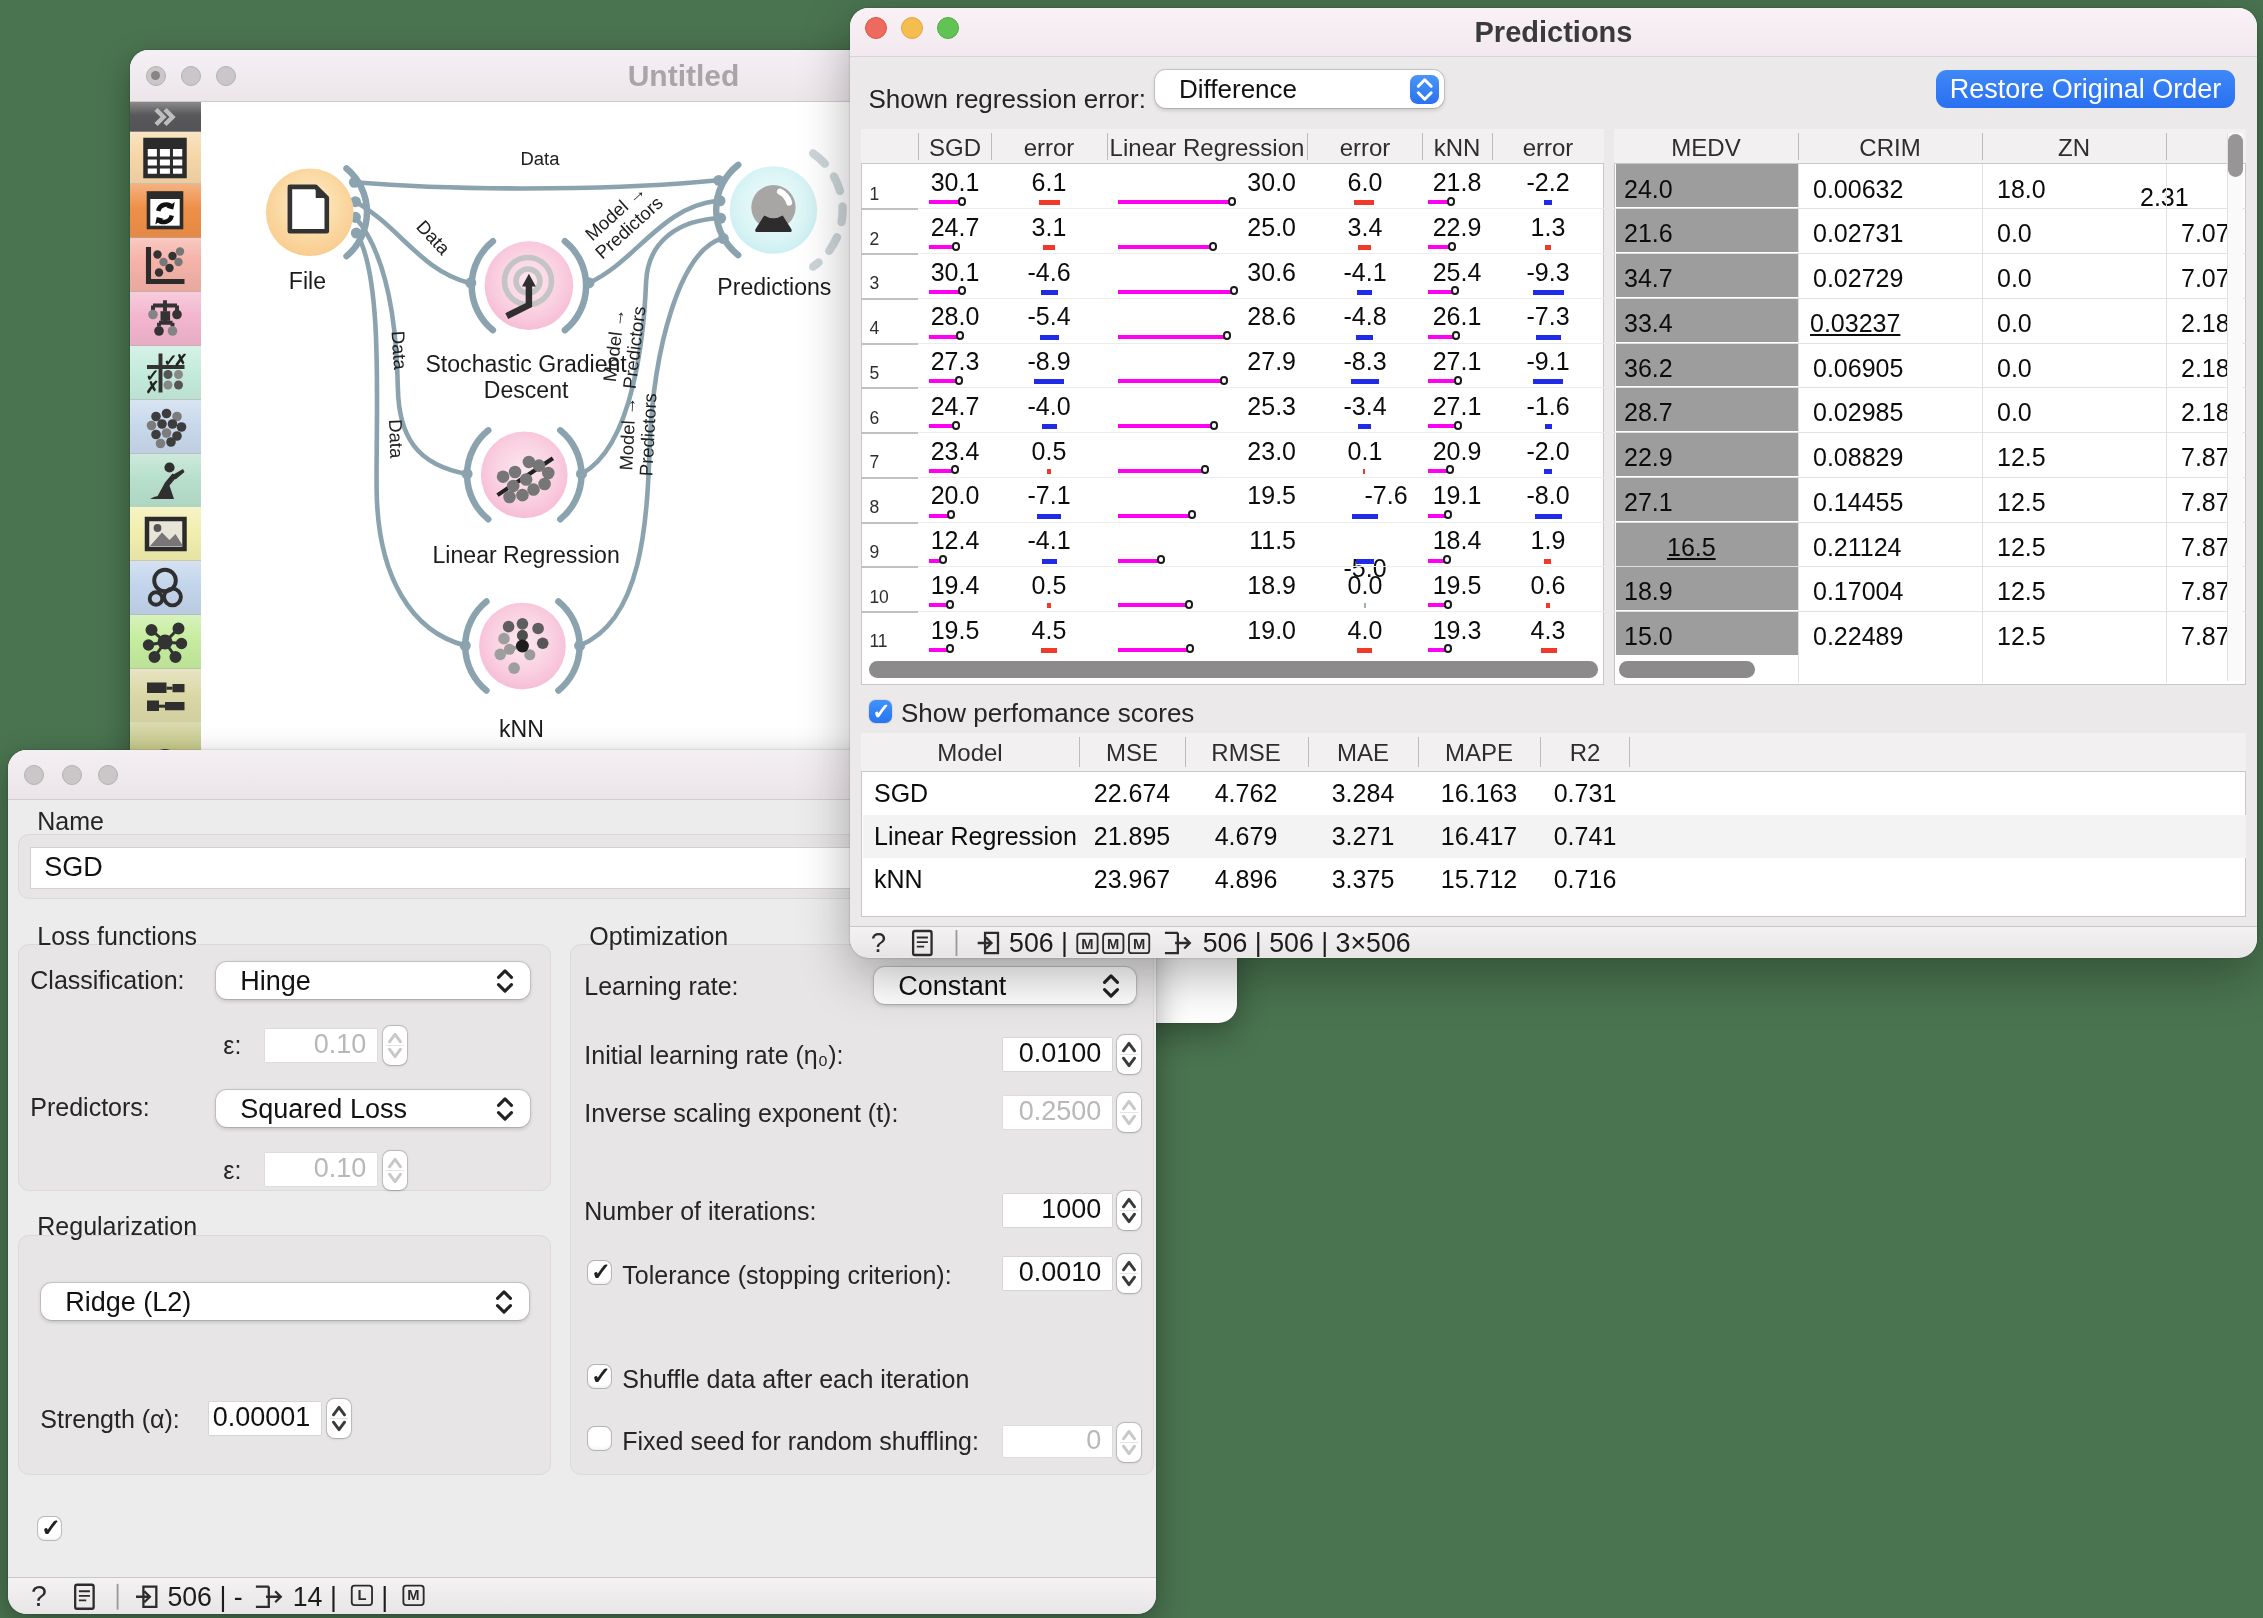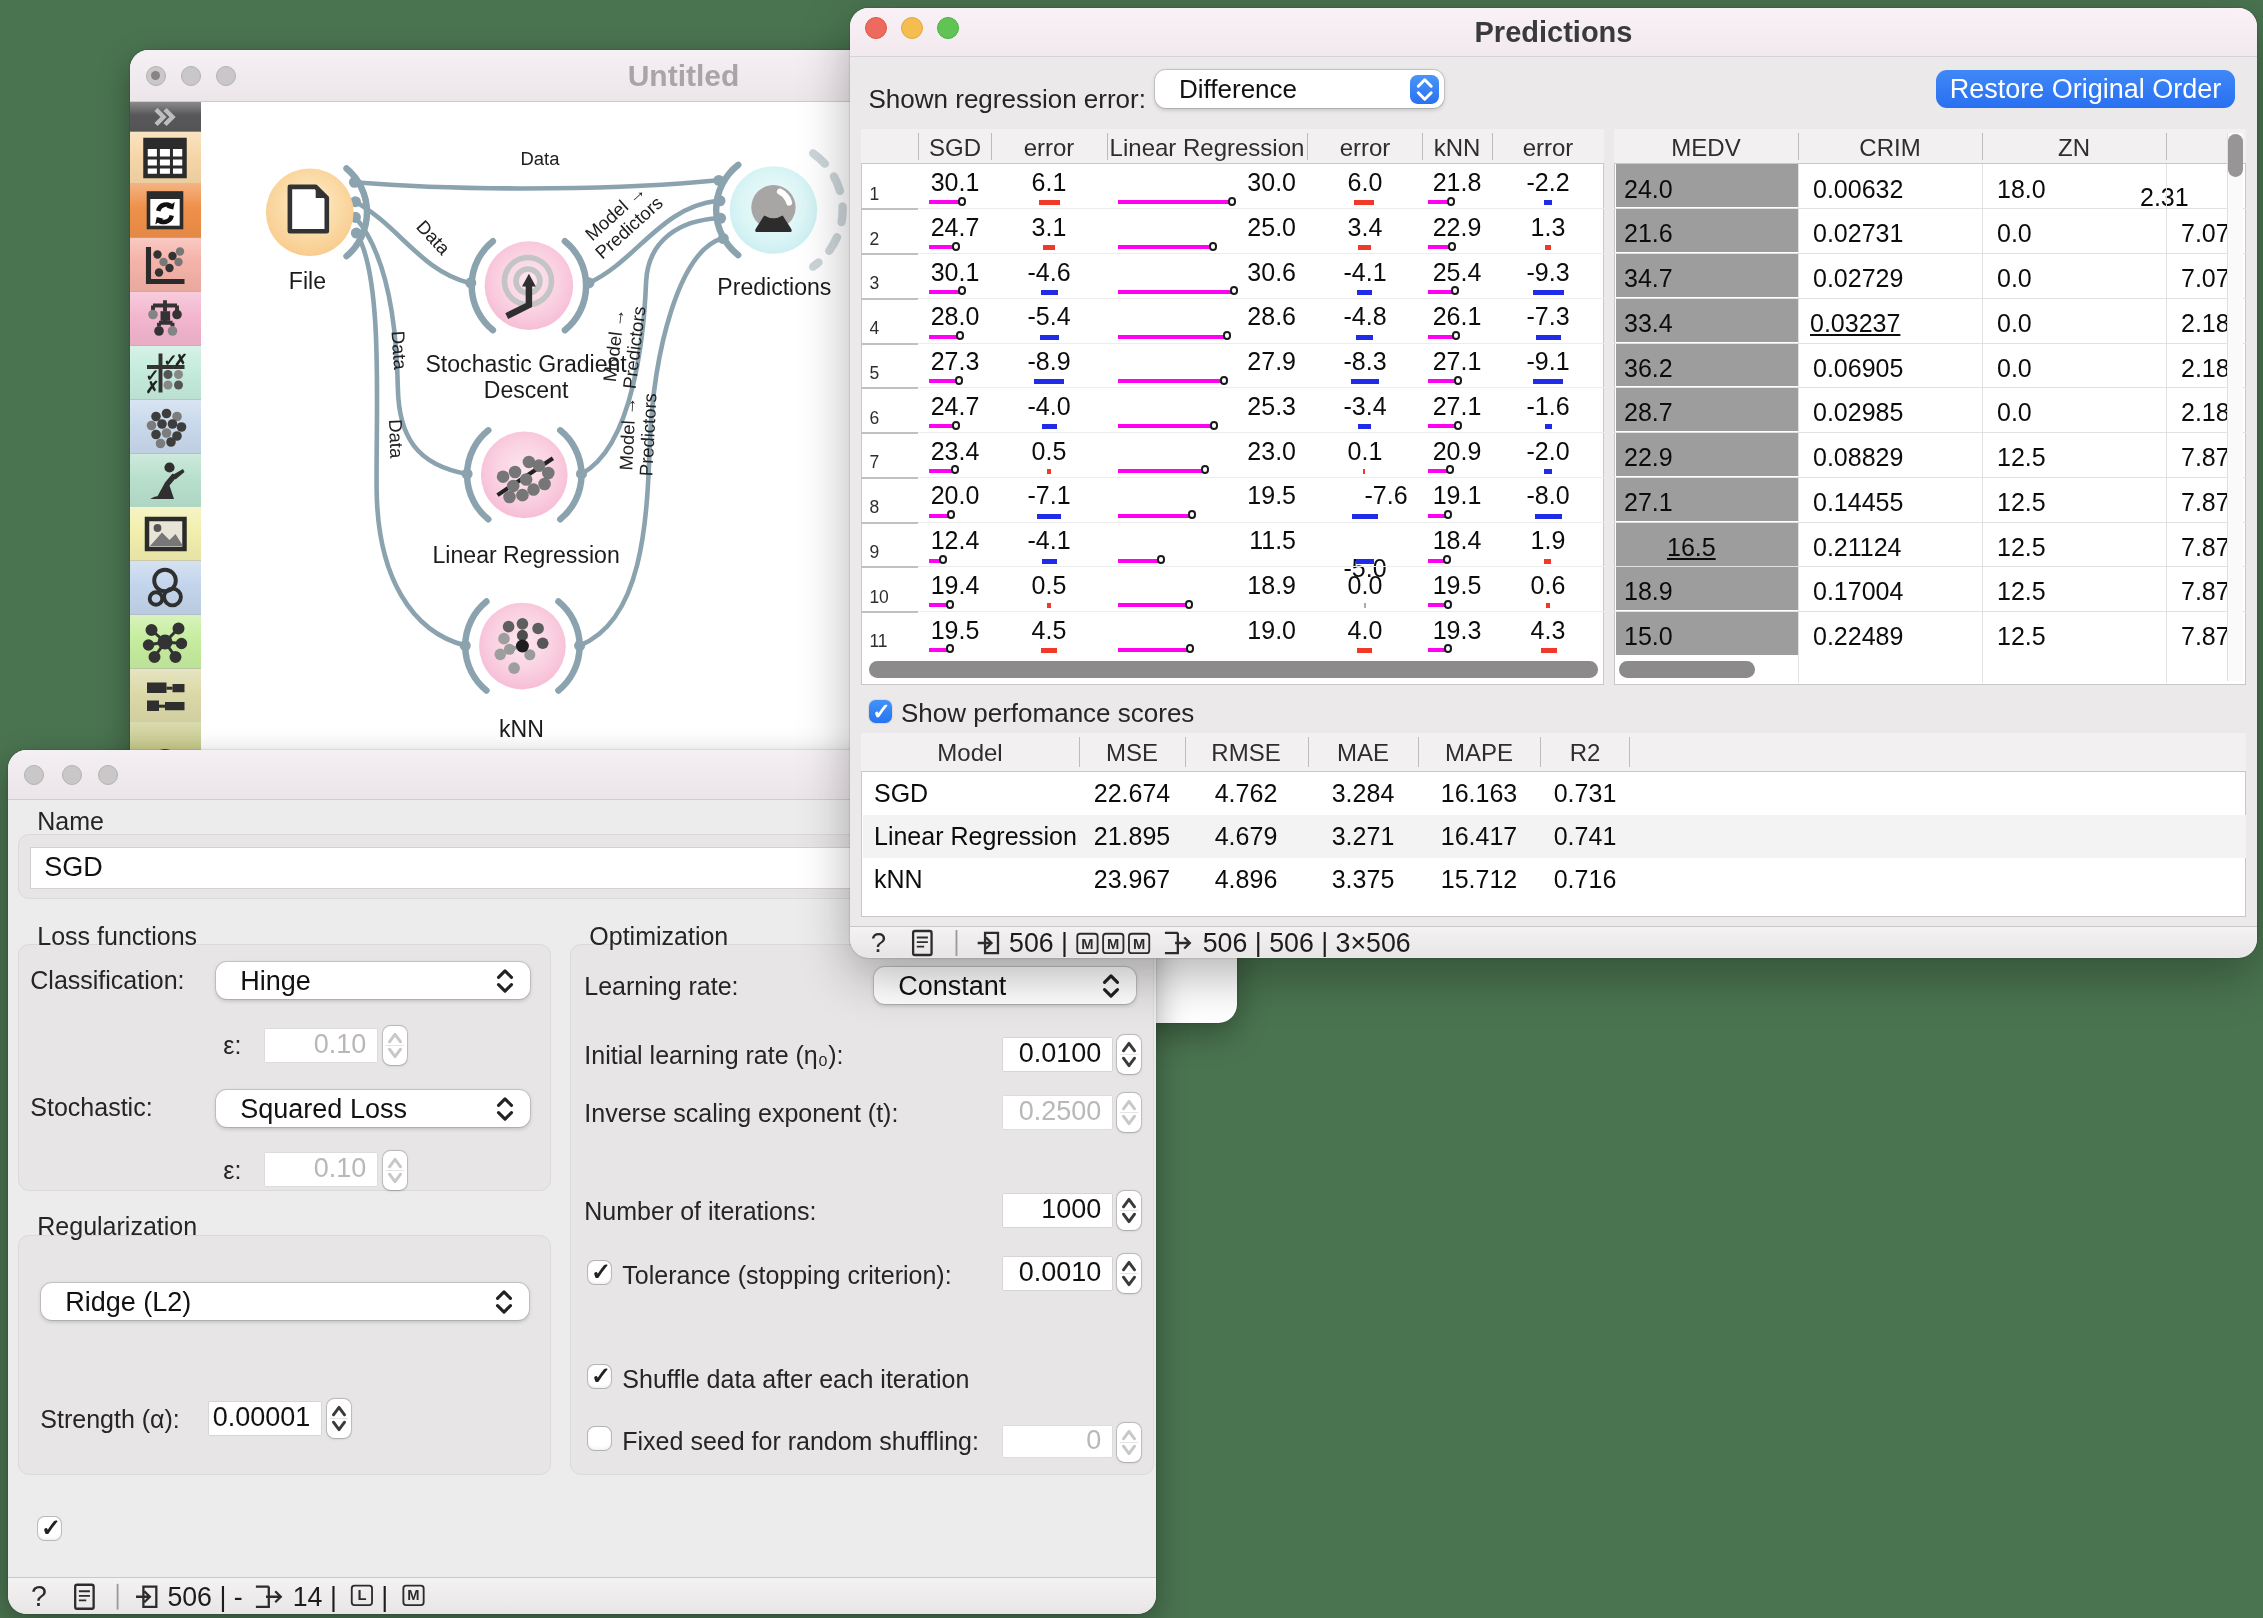--- a/index.html
+++ b/index.html
@@ -311,21 +311,21 @@
       </svg>
     </div>
 <div class="lbl" style="left:215px;top:281px;">ε:</div>
 <div class="spinfield dis" style="left:256px;top:278px;width:114px;height:35px;line-height:31px;padding-right:11px;border-radius:1.8px;">0.10</div>
 <div class="abs" style="left:375px;top:276px;width:24px;height:39px;background:#fff;border-radius:7.4px;box-shadow:0 0 0 0.9px rgba(0,0,0,0.15),0 0.9px 2.8px rgba(0,0,0,0.15);"></div>
 <svg class="abs" style="left:375px;top:276px;" width="24" height="39" viewBox="0 0 26 42">
       <path d="M7 17 L13 9 L19 17" stroke="#c9c7c7" stroke-width="3.2" fill="none" stroke-linecap="round" stroke-linejoin="round"></path>
       <path d="M7 25 L13 33 L19 25" stroke="#c9c7c7" stroke-width="3.2" fill="none" stroke-linecap="round" stroke-linejoin="round"></path>
       <line x1="3" y1="21" x2="23" y2="21" stroke="#e3e1e1" stroke-width="1"></line>
     </svg>
-<div class="lbl" style="left:22px;top:343px;">Stochastic:</div>
+<div class="lbl" style="left:22px;top:343px;">Predictors:</div>
 <div class="popup" style="left:208px;top:340px;width:314px;height:37px;">
       <div class="txt">Squared Loss</div>
       <svg width="24" height="28" viewBox="0 0 26 30" style="position:absolute;right:13px;top:4.6px;">
         <path d="M6 11 L13 4 L20 11 M6 19 L13 26 L20 19" stroke="#222" stroke-width="3.4" fill="none" stroke-linecap="round" stroke-linejoin="round"></path>
       </svg>
     </div>
 <div class="lbl" style="left:215px;top:406px;">ε:</div>
 <div class="spinfield dis" style="left:256px;top:402px;width:114px;height:35px;line-height:31px;padding-right:11px;border-radius:1.8px;">0.10</div>
 <div class="abs" style="left:375px;top:401px;width:24px;height:39px;background:#fff;border-radius:7.4px;box-shadow:0 0 0 0.9px rgba(0,0,0,0.15),0 0.9px 2.8px rgba(0,0,0,0.15);"></div>
 <svg class="abs" style="left:375px;top:401px;" width="24" height="39" viewBox="0 0 26 42">

